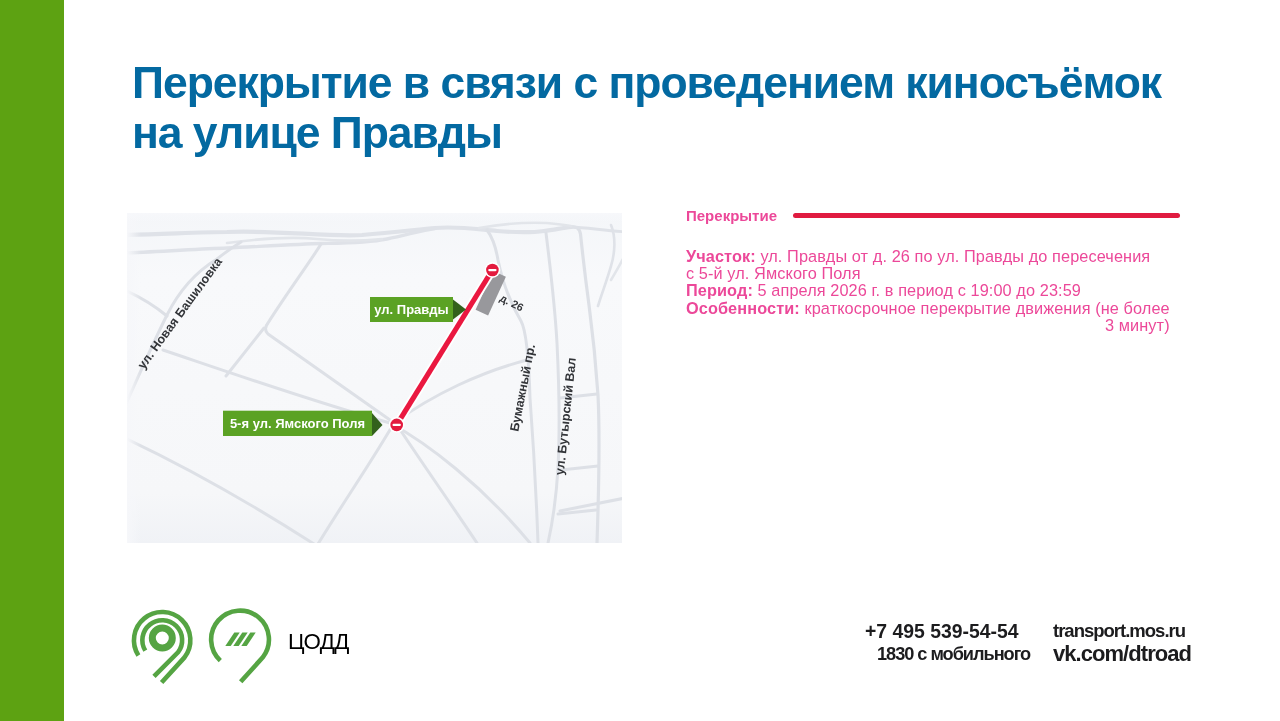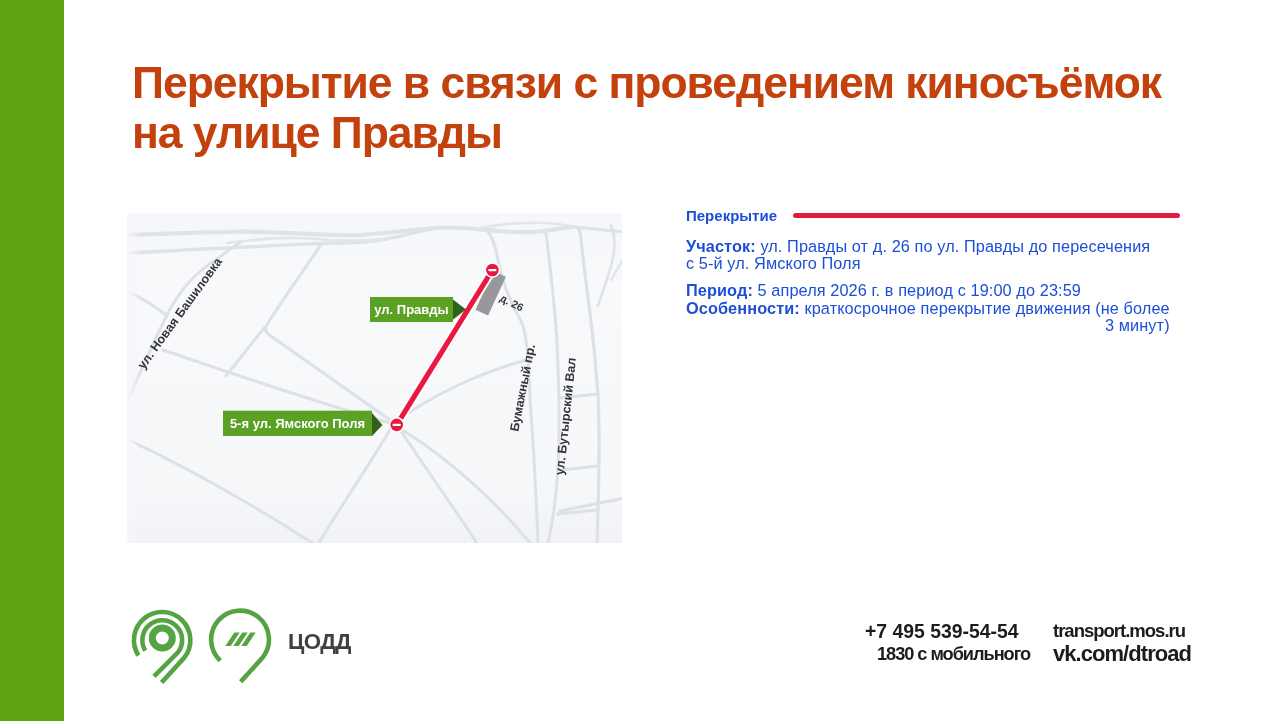--- a/index.html
+++ b/index.html
@@ -1,34 +1,34 @@
 <!DOCTYPE html>
 <html lang="ru"><head>
 <meta charset="utf-8">
 <title>Перекрытие</title>
 <style>
   html,body{margin:0;padding:0;}
   body{width:1280px;height:721px;position:relative;background:#fff;overflow:hidden;
        font-family:"Liberation Sans",sans-serif;-webkit-font-smoothing:antialiased;}
   .bar{position:absolute;left:0;top:0;width:64px;height:721px;background:#5da212;}
   .title{position:absolute;left:132px;top:57.9px;font-size:44.5px;line-height:50px;
-         font-weight:bold;color:#c2410c;letter-spacing:-1.05px;}
-  .rp{position:absolute;color:#1d4ed8;font-size:16.3px;line-height:17.2px;letter-spacing:0.1px;}
+         font-weight:bold;color:#0369a1;letter-spacing:-1.05px;}
+  .rp{position:absolute;color:#ec4899;font-size:16.3px;line-height:17.2px;letter-spacing:0.1px;}
   .rp b{font-weight:bold;}
   .contact{position:absolute;font-weight:bold;color:#1c1c1e;line-height:22px;white-space:nowrap;}
-  .codd{position:absolute;left:288px;top:628.9px;font-size:22.3px;line-height:26px;font-weight:bold;color:#404040;letter-spacing:-0.55px;}
+  .codd{position:absolute;left:288px;top:628.9px;font-size:22.3px;line-height:26px;font-weight:normal;color:#000000;letter-spacing:-0.55px;}
 </style>
 </head>
 <body>
   <div class="bar"></div>
   <div class="title">Перекрытие в&nbsp;связи с&nbsp;проведением киносъёмок<br>на&nbsp;улице Правды</div>
 
   <div class="rp" style="left:686px;top:206.6px;font-size:15px;letter-spacing:0;"><b>Перекрытие</b></div>
   <div style="position:absolute;left:793px;top:212.5px;width:387px;height:5px;background:#e01b40;border-radius:2.5px;"></div>
-  <div class="rp" style="left:686px;top:238px;"><b>Участок:</b> ул. Правды от д. 26 по ул. Правды до пересечения<br>с 5-й ул. Ямского Поля</div>
+  <div class="rp" style="left:686px;top:248px;"><b>Участок:</b> ул. Правды от д. 26 по ул. Правды до пересечения<br>с 5-й ул. Ямского Поля</div>
   <div class="rp" style="left:686px;top:282px;"><b>Период:</b> 5 апреля 2026 г. в период с 19:00 до 23:59</div>
   <div class="rp" style="left:686px;top:300.2px;text-align:right;"><b>Особенности:</b> краткосрочное перекрытие движения (не более<br>3 минут)</div>
 
   <svg style="position:absolute;left:127px;top:213px;" width="495" height="330" viewBox="0 0 495 330">
     <defs>
       <linearGradient id="mbg" x1="0" y1="0" x2="0" y2="1">
         <stop offset="0" stop-color="#f4f6f9"></stop>
         <stop offset="0.2" stop-color="#f8f9fb"></stop>
         <stop offset="0.85" stop-color="#f6f7f9"></stop>
         <stop offset="1" stop-color="#f0f2f6"></stop>

